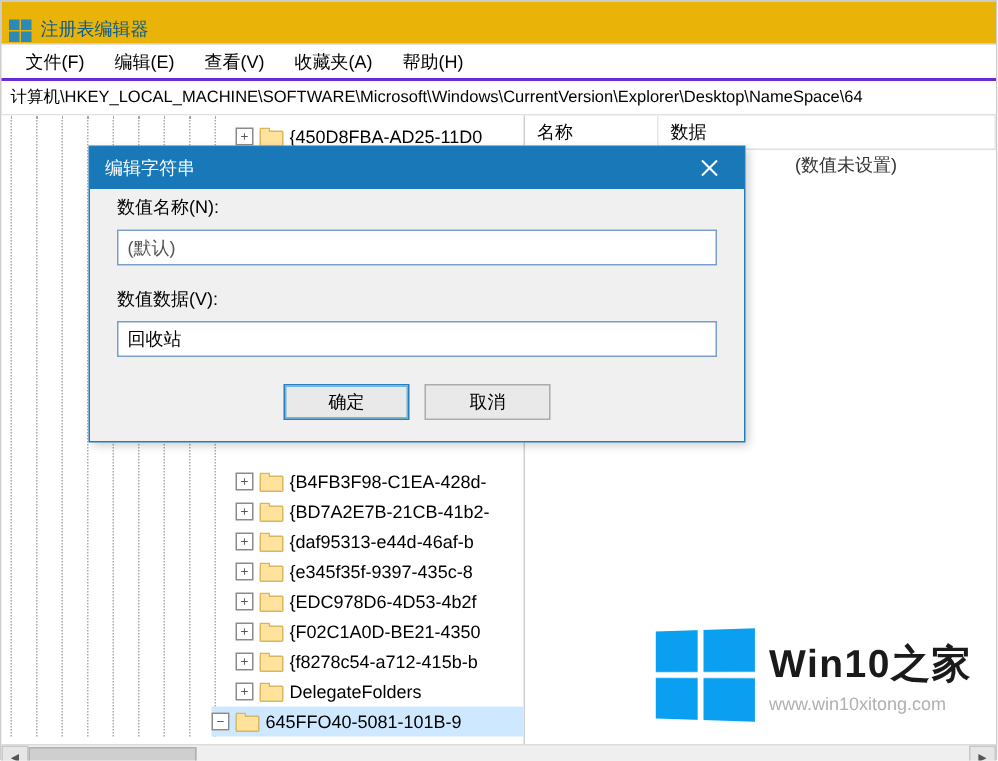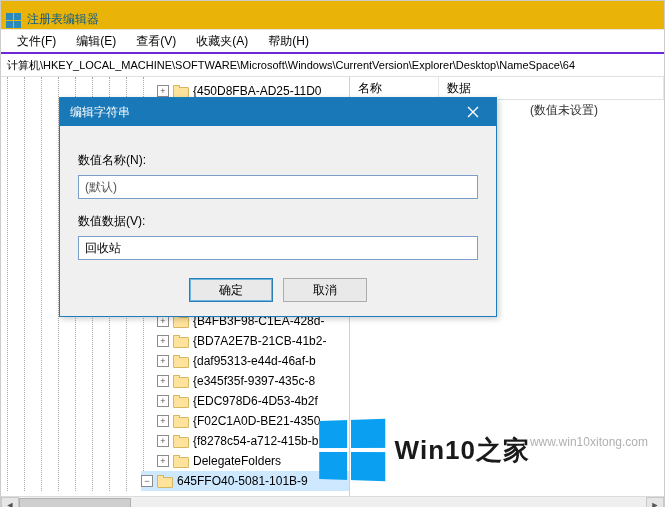--- a/index.html
+++ b/index.html
@@ -31,32 +31,32 @@
 .listrow .c2{width:100px}
 .listrow .c3{color:#333}
 .hscroll{height:16px;background:#f0f0f0;border-top:1px solid #dcdcdc;display:flex;align-items:center}
 .hscroll .btn{width:16px;height:14px;background:#e6e6e6;border:1px solid #c8c8c8;display:flex;align-items:center;justify-content:center;font-size:9px;color:#555}
 .hscroll .track{flex:1;height:14px;background:#efefef;position:relative}
 .hscroll .thumb{position:absolute;left:0;top:0;height:12px;width:110px;background:#cfcfcf;border:1px solid #b0b0b0}
 
 .dialog{position:absolute;left:58px;top:96px;width:436px;background:#f0f0f0;border:1px solid #207dbb;box-shadow:2px 2px 6px rgba(0,0,0,.2)}
 .dlg-title{height:28px;background:#1979b8;color:#fff;display:flex;align-items:center;justify-content:space-between;padding:0 6px 0 10px;font-size:12px}
 .dlg-close{width:34px;height:20px;display:flex;align-items:center;justify-content:center;color:#fff}
-.dlg-body{padding:26px 18px 14px}
+.dlg-body{padding:4px 18px 14px}
 .dlg-label{font-size:12px;margin-bottom:6px}
 .dlg-input{width:100%;height:24px;border:1px solid #7a9ec7;background:#fff;padding:0 6px;font-size:12px;box-sizing:border-box;color:#555}
 .dlg-input.edit{color:#000}
 .dlg-btns{display:flex;justify-content:center;gap:10px;margin-top:18px}
 .dlg-btns button{width:84px;height:24px;background:#e9e9e9;border:1px solid #acacac;font-size:12px}
 .dlg-btns button.primary{border:1px solid #2b7fb4;box-shadow:0 0 0 1px #6bb6e6 inset}
 
 .wm{position:absolute;right:16px;bottom:26px;display:flex;align-items:center;gap:10px}
 .winlogo{display:grid;grid-template-columns:30px 34px;grid-template-rows:28px 28px;gap:4px;transform:perspective(220px) rotateY(-14deg)}
 .winlogo span{background:#0a9ff1}
-.wm .txt{display:flex;color:#1a1a1a}
+.wm .txt{display:flex;flex-direction:column;color:#1a1a1a}
 .wm .t1{font-size:26px;font-weight:700;letter-spacing:1px}
 .wm .t2{font-size:12px;color:#b0b0b0;margin-top:2px}
 </style>
 </head>
 <body>
 
 <div class="window">
 
   <div class="titlebar">
     <div class="appicon">

